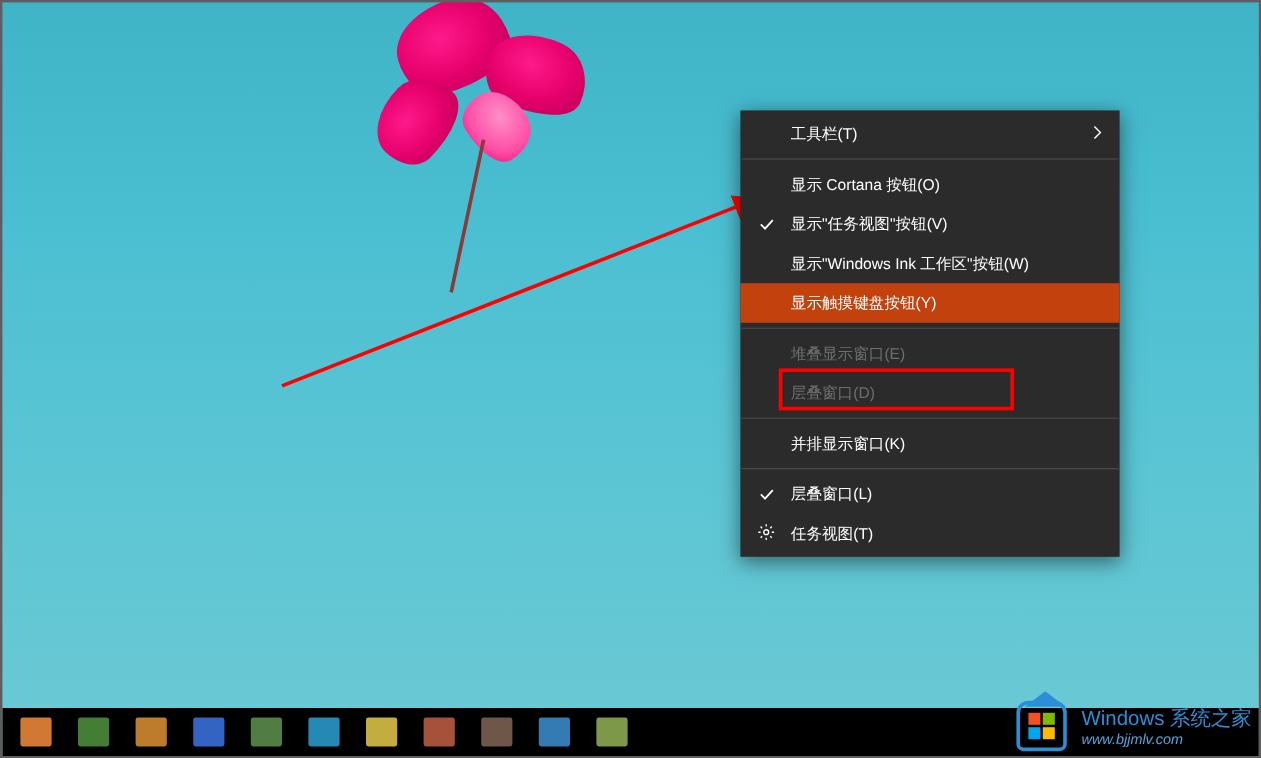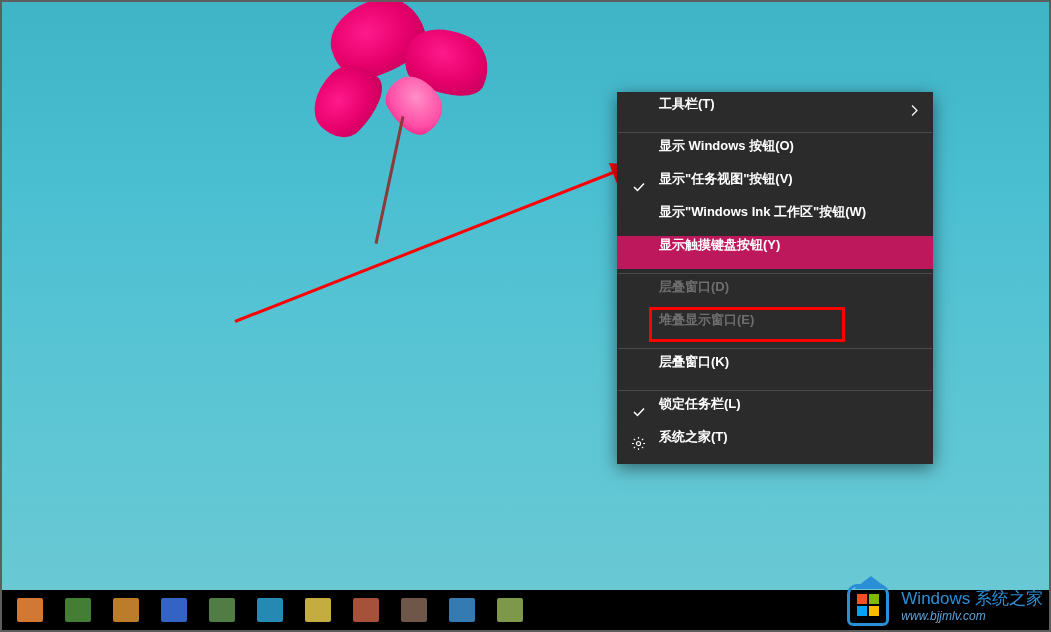--- a/index.html
+++ b/index.html
@@ -81,34 +81,34 @@
       top: 92px;
       left: 617px;
       width: 316px;
       background: #2b2b2b;
       box-shadow: 0 4px 16px rgba(0,0,0,0.5);
       z-index: 10;
       padding: 3px 0;
     }
     .menu-item {
       display: flex;
+      align-items: center;
       height: 33px;
       color: #ffffff;
       font-size: 13px;
       padding: 0 28px 0 42px;
       position: relative;
       cursor: pointer;
-      font-weight: bold;
     }
     .menu-item.disabled {
       color: #6e6e6e;
       cursor: default;
     }
     .menu-item.hover {
-      background: #be185d;
+      background: #c2410c;
     }
     .menu-separator {
       height: 1px;
       background: #4a4a4a;
       margin: 4px 1px;
     }
     .menu-check {
       position: absolute;
       left: 15px;
       top: 50%;
@@ -246,21 +246,21 @@
       <span class="menu-arrow">
         <svg width="8" height="12" viewBox="0 0 8 12">
             <path d="M1 1 L6 6 L1 11" stroke="#fff" stroke-width="1.2" fill="none"></path>
           </svg>
       </span>
     </div>
     <div class="menu-separator"></div>
 
 
     <div class="menu-item">
-      <span>显示 Windows 按钮(O)</span>
+      <span>显示 Cortana 按钮(O)</span>
     </div>
 
     <div class="menu-item">
       <span class="menu-check">
         <svg width="14" height="14" viewBox="0 0 14 14">
             <path d="M2 7 L5.5 10.5 L12 3.5" stroke="#fff" stroke-width="1.5" fill="none"></path>
           </svg>
       </span>
       <span>显示"任务视图"按钮(V)</span>
     </div>
@@ -270,54 +270,54 @@
       <span>显示"Windows Ink 工作区"按钮(W)</span>
     </div>
 
     <div class="menu-item hover">
       <span>显示触摸键盘按钮(Y)</span>
     </div>
 
     <div class="menu-separator"></div>
 
     <div class="menu-item disabled">
+      <span>堆叠显示窗口(E)</span>
+    </div>
+
+    <div class="menu-item disabled">
       <span>层叠窗口(D)</span>
     </div>
 
-    <div class="menu-item disabled">
-      <span>堆叠显示窗口(E)</span>
-    </div>
-
 
 
     <div class="menu-separator"></div>
 
     <div class="menu-item">
-      <span>层叠窗口(K)</span>
+      <span>并排显示窗口(K)</span>
     </div>
 
     <div class="menu-separator"></div>
 
     <div class="menu-item">
       <span class="menu-check">
         <svg width="14" height="14" viewBox="0 0 14 14">
             <path d="M2 7 L5.5 10.5 L12 3.5" stroke="#fff" stroke-width="1.5" fill="none"></path>
           </svg>
       </span>
-      <span>锁定任务栏(L)</span>
+      <span>层叠窗口(L)</span>
     </div>
 
     <div class="menu-item">
       <span class="menu-gear">
         <svg width="15" height="15" viewBox="0 0 16 16">
             <circle cx="8" cy="8" r="2.2" fill="none" stroke="#fff" stroke-width="1.2"></circle>
             <path d="M8 1v2M8 13v2M1 8h2M13 8h2M3 3l1.4 1.4M11.6 11.6L13 13M3 13l1.4-1.4M11.6 4.4L13 3" stroke="#fff" stroke-width="1.2"></path>
           </svg>
       </span>
-      <span>系统之家(T)</span>
+      <span>任务视图(T)</span>
     </div>
   </div>
 
   <div class="taskbar">
     <div id="taskbar-icons" style="display:flex;">
         <div class="taskbar-icon">
           <div class="ico" style="background: rgb(232, 134, 58); border-radius: 2px; opacity: 0.9;"></div>
         </div>
         <div class="taskbar-icon">
           <div class="ico" style="background: rgb(74, 140, 58); border-radius: 2px; opacity: 0.9;"></div>

